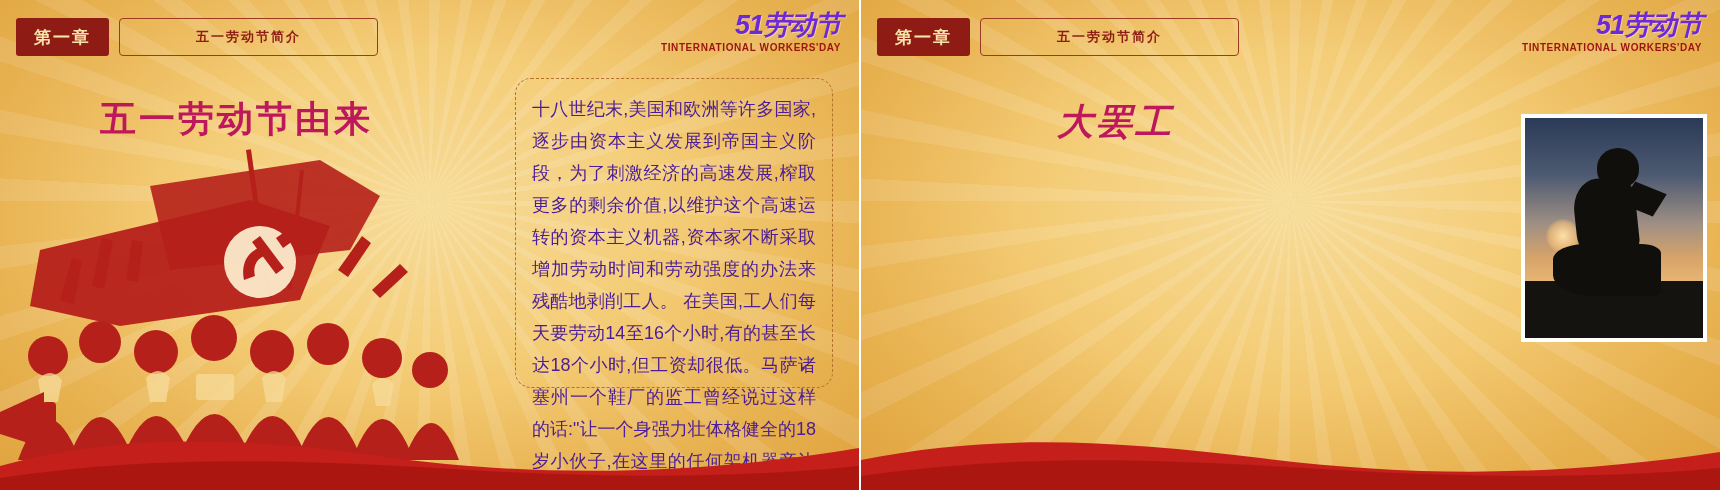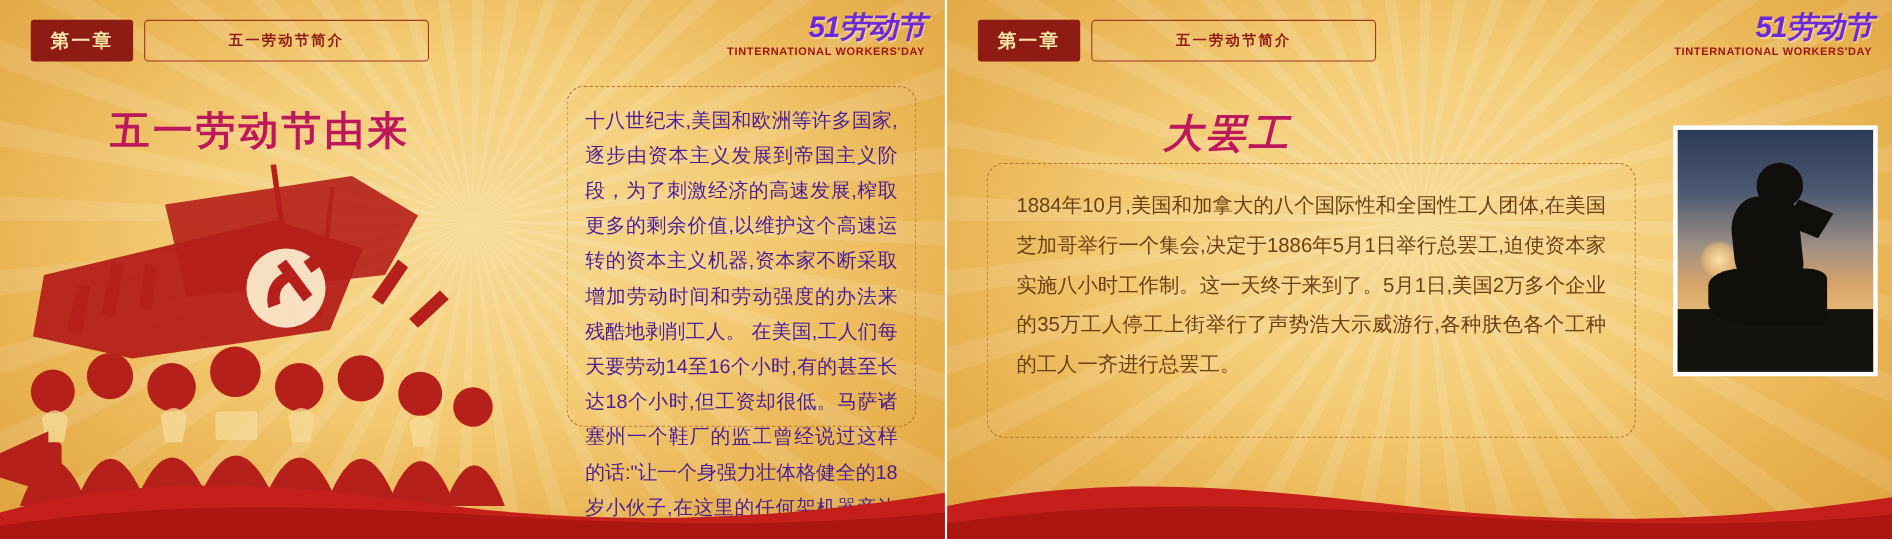--- a/index.html
+++ b/index.html
@@ -65,21 +65,20 @@
     background: #8e1b14;
     color: #f7e4a8;
     font-size: 17px;
     font-weight: bold;
     letter-spacing: 2px;
     display: flex;
     align-items: center;
     justify-content: center;
     padding: 0 18px;
     border-radius: 3px;
-    margin-left: 12px;
   }
   .chapter-frame {
     margin-left: 10px;
     border: 1.5px solid #9c3a22;
     border-radius: 4px;
     display: flex;
     align-items: center;
     justify-content: center;
     padding: 0 76px;
     color: #8e1b14;
@@ -354,23 +353,20 @@
       <div class="chapter-frame">五一劳动节简介</div>
     </div>
 
     <div class="logo">
       <div class="logo-main">51劳动节</div>
       <div class="logo-sub">TINTERNATIONAL WORKERS'DAY</div>
     </div>
 
     <div class="heading heading-2">大罢工</div>
 
-    <div class="panel panel-right">
-      <p>1884年10月,美国和加拿大的八个国际性和全国性工人团体,在美国芝加哥举行一个集会,决定于1886年5月1日举行总罢工,迫使资本家实施八小时工作制。这一天终于来到了。5月1日,美国2万多个企业的35万工人停工上街举行了声势浩大示威游行,各种肤色各个工种的工人一齐进行总罢工。</p>
-    </div>
 
     <div class="photo">
       <div class="sun"></div>
       <div class="ground"></div>
       <div class="figure">
         <div class="head"></div>
         <div class="torso"></div>
         <div class="legs"></div>
         <div class="book"></div>
       </div>

